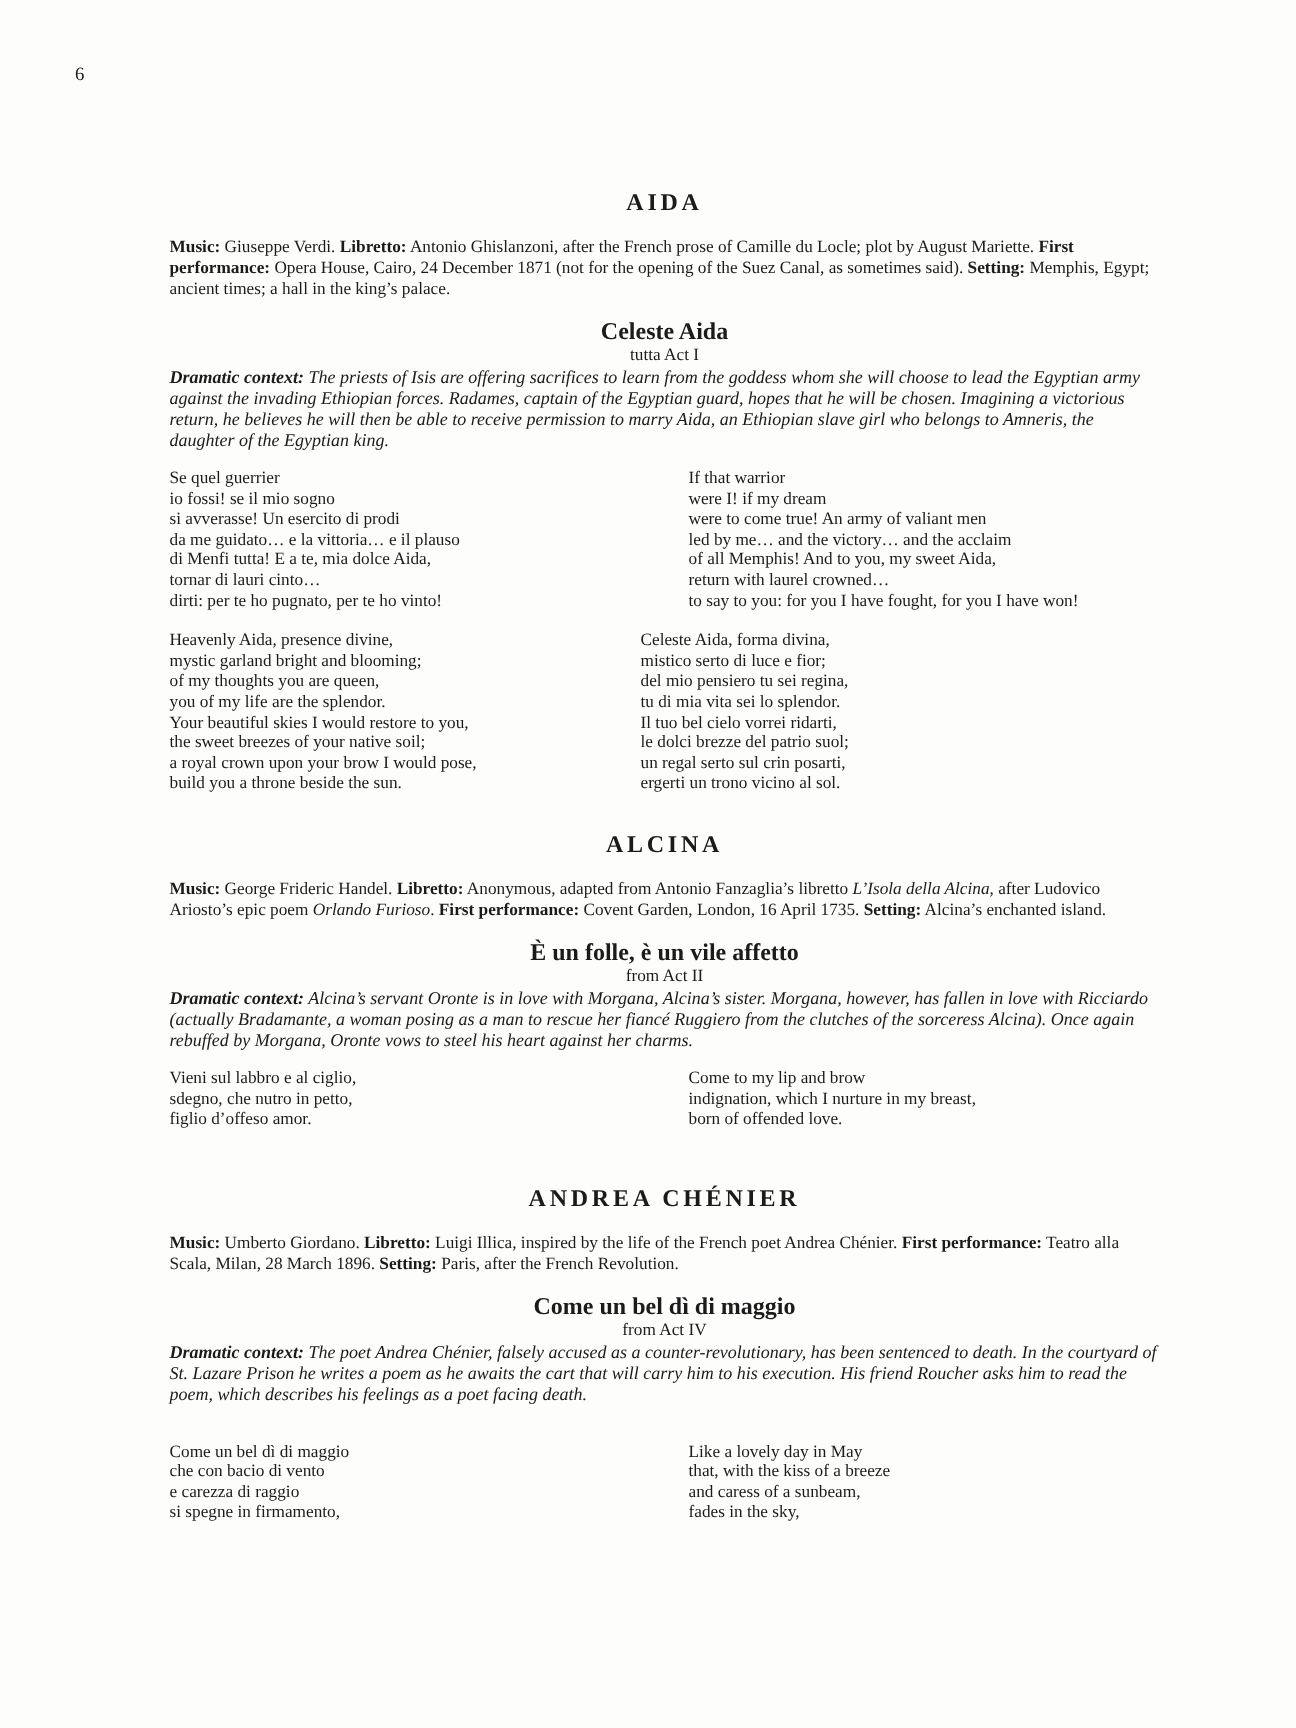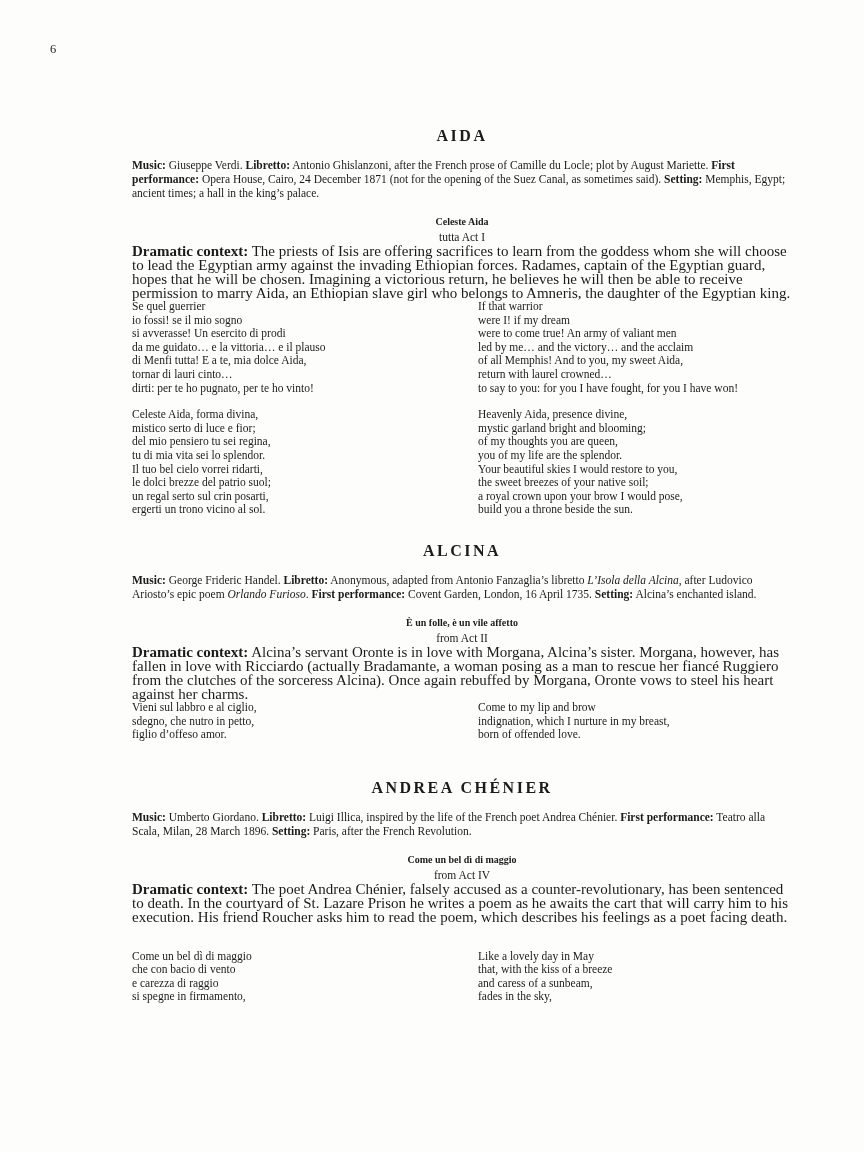--- a/index.html
+++ b/index.html
@@ -14,21 +14,21 @@
     overflow: hidden;
   }
   .page-number {
     position: absolute;
     left: 50px;
     top: 42px;
     font-size: 12.5px;
   }
   .content {
     position: absolute;
-    left: 132px;
+    left: 113px;
     top: 126px;
     width: 660px;
   }
   .opera-title {
     margin: 0;
     text-align: center;
     font-size: 16px;
     line-height: 20px;
     font-weight: bold;
     letter-spacing: 2.5px;
@@ -40,35 +40,36 @@
     font-size: 11.5px;
     line-height: 14px;
     text-align: left;
   }
   .b { font-weight: bold; margin-top: 24px; }
   .i { font-style: italic; text-align: center; }
   .aria { margin-top: 14px; }
   .aria-title {
     margin: 0;
     text-align: center;
-    font-size: 10px;
+    font-size: 16px;
     line-height: 16px;
     font-weight: bold;
   }
   .aria-act {
     text-align: center;
     font-size: 11.5px;
     line-height: 14px;
   }
   .context {
     margin: 0;
-    font-size: 15px;
+    font-size: 12px;
     line-height: 14px;
+    font-style: italic;
   }
-  .stanza-group { }
+  .stanza-group { margin-top: 13px; }
   .stanza-group.loose { margin-top: 26px; }
   .verse-row { display: flex; }
   .verse-row + .verse-row { margin-top: 13px; }
   .verse-col {
     white-space: pre-line;
     font-size: 11.5px;
     line-height: 13.6px;
   }
   .verse-col.original { width: 346px; flex: none; }
   .verse-col.translation { flex: 1; }
@@ -100,36 +101,36 @@
 dirti: per te ho pugnato, per te ho vinto!</div>
             <div class="verse-col translation">If that warrior
 were I! if my dream
 were to come true! An army of valiant men
 led by me… and the victory… and the acclaim
 of all Memphis! And to you, my sweet Aida,
 return with laurel crowned…
 to say to you: for you I have fought, for you I have won!</div>
           </div>
           <div class="verse-row">
+            <div class="verse-col translation">Heavenly Aida, presence divine,
+mystic garland bright and blooming;
+of my thoughts you are queen,
+you of my life are the splendor.
+Your beautiful skies I would restore to you,
+the sweet breezes of your native soil;
+a royal crown upon your brow I would pose,
+build you a throne beside the sun.</div>
             <div class="verse-col original">Celeste Aida, forma divina,
 mistico serto di luce e fior;
 del mio pensiero tu sei regina,
 tu di mia vita sei lo splendor.
 Il tuo bel cielo vorrei ridarti,
 le dolci brezze del patrio suol;
 un regal serto sul crin posarti,
 ergerti un trono vicino al sol.</div>
-            <div class="verse-col translation">Heavenly Aida, presence divine,
-mystic garland bright and blooming;
-of my thoughts you are queen,
-you of my life are the splendor.
-Your beautiful skies I would restore to you,
-the sweet breezes of your native soil;
-a royal crown upon your brow I would pose,
-build you a throne beside the sun.</div>
           </div>
         </div>
       </div>
     </section>
 
     <section class="opera alcina">
       <h1 class="opera-title">ALCINA</h1>
       <p class="info"><span class="b">Music:</span><span> George Frideric Handel. </span><span class="b">Libretto:</span><span> Anonymous, adapted from Antonio Fanzaglia’s libretto </span><span class="i">L’Isola della Alcina</span><span>, after Ludovico Ariosto’s epic poem </span><span class="i">Orlando Furioso</span><span>. </span><span class="b">First performance:</span><span> Covent Garden, London, 16 April 1735. </span><span class="b">Setting:</span><span> Alcina’s enchanted island.</span></p>
       <div class="aria">
         <h2 class="aria-title">È un folle, è un vile affetto</h2>

